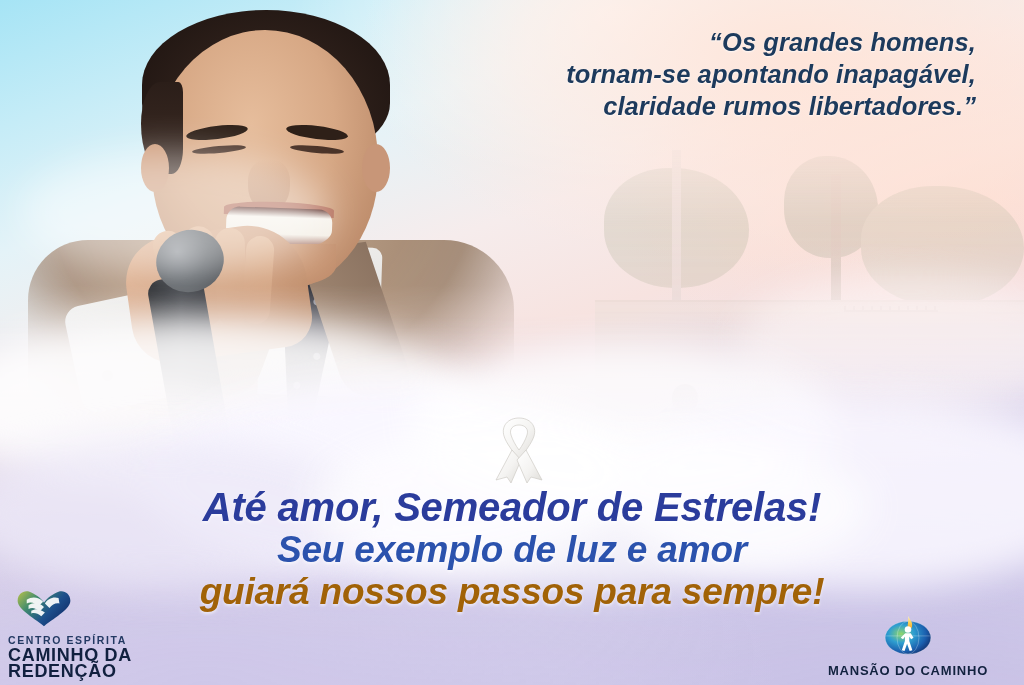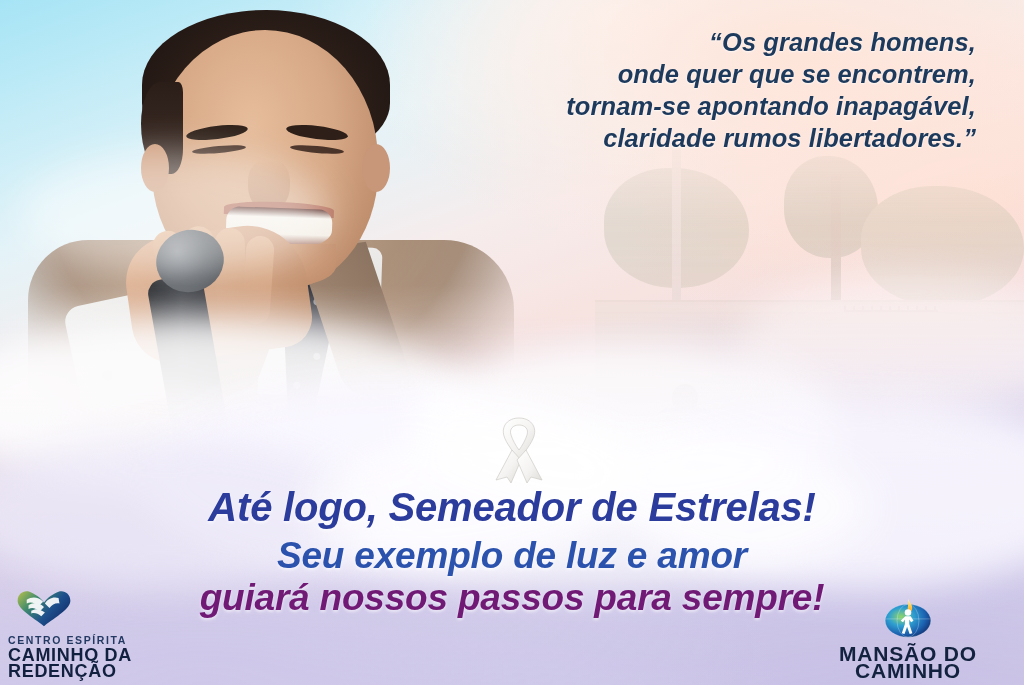--- a/index.html
+++ b/index.html
@@ -182,30 +182,30 @@
   .ribbon{position:absolute;left:488px;top:412px;width:62px;height:72px;}
 
   
   .headline{
     position:absolute;left:0;right:0;top:486px;text-align:center;
     font-style:italic;font-weight:bold;
     letter-spacing:-.2px;
   }
   .hl{display:block;line-height:1.06;}
   .hl1{font-size:40px;color:#2b3c9c;text-shadow:0 2px 3px rgba(255,255,255,.55);}
-  .hl2{font-size:37px;color:#2b52ad;margin-top:8px;text-shadow:0 2px 3px rgba(255,255,255,.55);}
-  .hl3{font-size:37px;color:#701a75;margin-top:2px;text-shadow:0 2px 3px rgba(255,255,255,.55);}
+  .hl2{font-size:37px;color:#2b52ad;margin-top:2px;text-shadow:0 2px 3px rgba(255,255,255,.55);}
+  .hl3{font-size:37px;color:#a16207;margin-top:2px;text-shadow:0 2px 3px rgba(255,255,255,.55);}
 
   
   .logo-left{position:absolute;left:8px;bottom:6px;width:216px;text-align:left;}
   .logo-right{position:absolute;right:8px;bottom:6px;width:216px;text-align:center;}
   .logo-mark{display:block;margin:0 auto 2px;}
   .logo-l1{font-size:10.5px;font-weight:bold;letter-spacing:1.6px;color:#243a63;line-height:13px;}
   .logo-l2{font-size:18px;font-weight:bold;letter-spacing:.7px;color:#11203f;line-height:16px;}
-  .logo-r1{font-size:21px;font-weight:bold;letter-spacing:.8px;color:#12223f;line-height:17px;}
+  .logo-r1{font-size:13px;font-weight:bold;letter-spacing:.8px;color:#12223f;line-height:17px;}
 </style>
 </head>
 <body>
 
 <div id="poster">
 
   <div class="bg-sky"></div>
   <div class="bg-warm"></div>
 
   <div class="scene">
@@ -264,21 +264,20 @@
   <div class="cloud c6"></div>
   <div class="cloud c1"></div>
   <div class="cloud c2"></div>
   <div class="cloud c3"></div>
   <div class="cloud c4"></div>
   <div class="cloud c5"></div>
   <div class="cloud c8"></div>
 
   <div class="quote">
     <span class="ql">“Os grandes homens,</span>
-    <span class="ql">onde quer que se encontrem,</span>
     <span class="ql">tornam-se apontando inapagável,</span>
     <span class="ql">claridade rumos libertadores.”</span>
   </div>
 
   <div class="ribbon">
     <svg viewBox="0 0 62 72" width="62" height="72" aria-hidden="true">
       <defs>
         <linearGradient id="rg" x1="0" y1="0" x2="1" y2="1">
           <stop offset="0%" stop-color="#ffffff"></stop>
           <stop offset="55%" stop-color="#f4f3f1"></stop>
@@ -288,21 +287,21 @@
       <g fill="url(#rg)" stroke="#cfccc6" stroke-width="0.7">
         <path d="M31 6 C20 6 13 14 16 24 C18 31 26 41 31 48 C36 41 44 31 46 24 C49 14 42 6 31 6 Z
                  M31 13 C37 13 41 17 39 23 C37.5 28 34 34 31 38 C28 34 24.5 28 23 23 C21 17 25 13 31 13 Z"></path>
         <path d="M24 38 L8 68 L19 65 L23 71 L33 48 Z"></path>
         <path d="M38 38 L54 68 L43 65 L39 71 L29 48 Z"></path>
       </g>
     </svg>
   </div>
 
   <div class="headline">
-    <span class="hl hl1">Até logo, Semeador de Estrelas!</span>
+    <span class="hl hl1">Até amor, Semeador de Estrelas!</span>
     <span class="hl hl2">Seu exemplo de luz e amor</span>
     <span class="hl hl3">guiará nossos passos para sempre!</span>
   </div>
 
   <div class="logo-left">
     <span class="logo-mark">
       <svg viewBox="0 0 72 44" width="72" height="40" aria-hidden="true">
         <defs>
           <linearGradient id="hg" x1="0" y1="0" x2="1" y2="0.6">
             <stop offset="0%" stop-color="#b8c24a"></stop>

